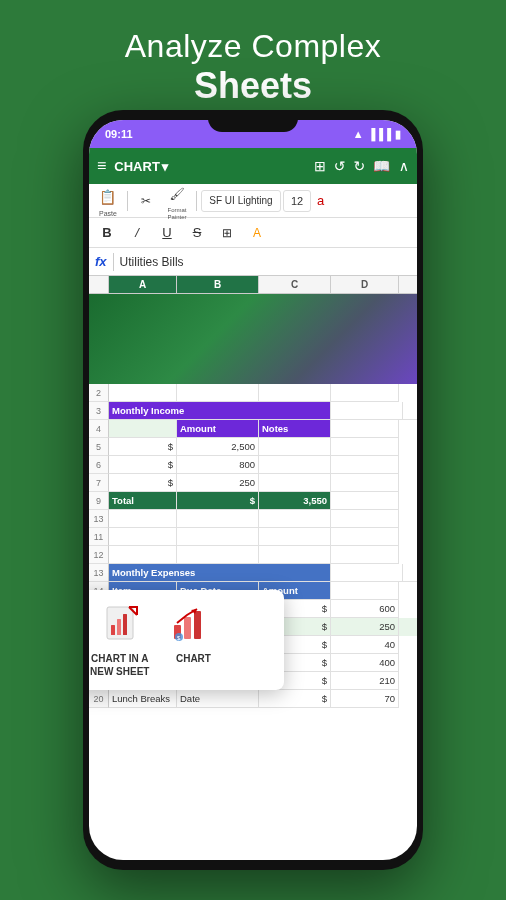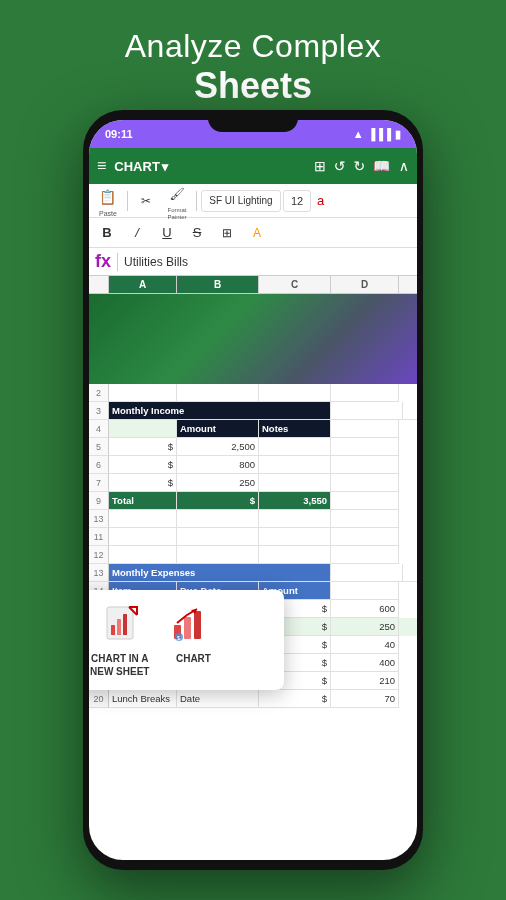--- a/index.html
+++ b/index.html
@@ -182,22 +182,23 @@
       height: 28px;
       background: white;
       border-bottom: 1px solid #ccc;
       display: flex;
       align-items: center;
       padding: 0 6px;
       gap: 6px;
     }
 
     .fx-label {
-      font-size: 18px;
-      color: #a21caf;
+      font-size: 13px;
+      font-style: italic;
+      color: #1d4ed8;
       font-weight: bold;
     }
 
     .formula-divider {
       width: 1px;
       height: 18px;
       background: #ccc;
     }
 
     .formula-text {
@@ -264,21 +265,21 @@
       padding: 0 3px;
       display: flex;
       align-items: center;
       font-size: 9.5px;
       color: #333;
       overflow: hidden;
       white-space: nowrap;
     }
 
     .cell-green-header {
-      background: #0f172a;
+      background: #6d28d9;
       color: white;
       font-weight: 600;
       font-size: 9.5px;
     }
 
     .cell-green-total {
       background: #217346;
       color: white;
       font-weight: 700;
       font-size: 9.5px;

